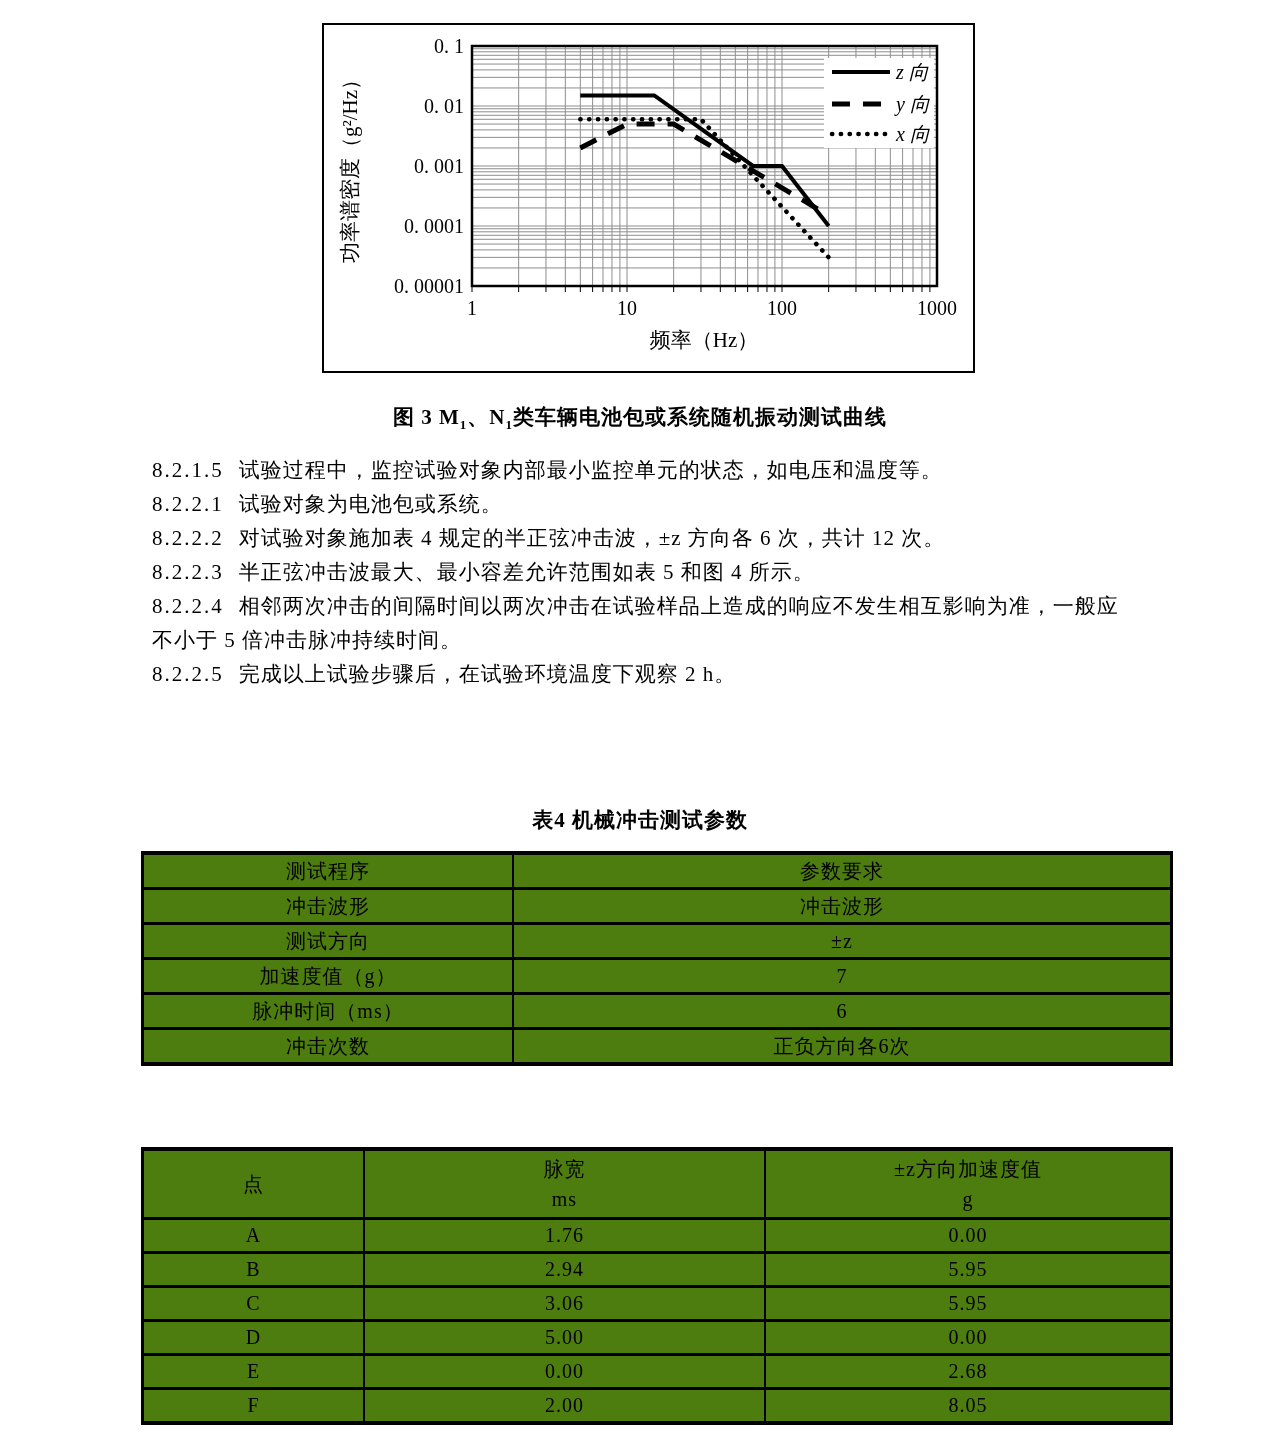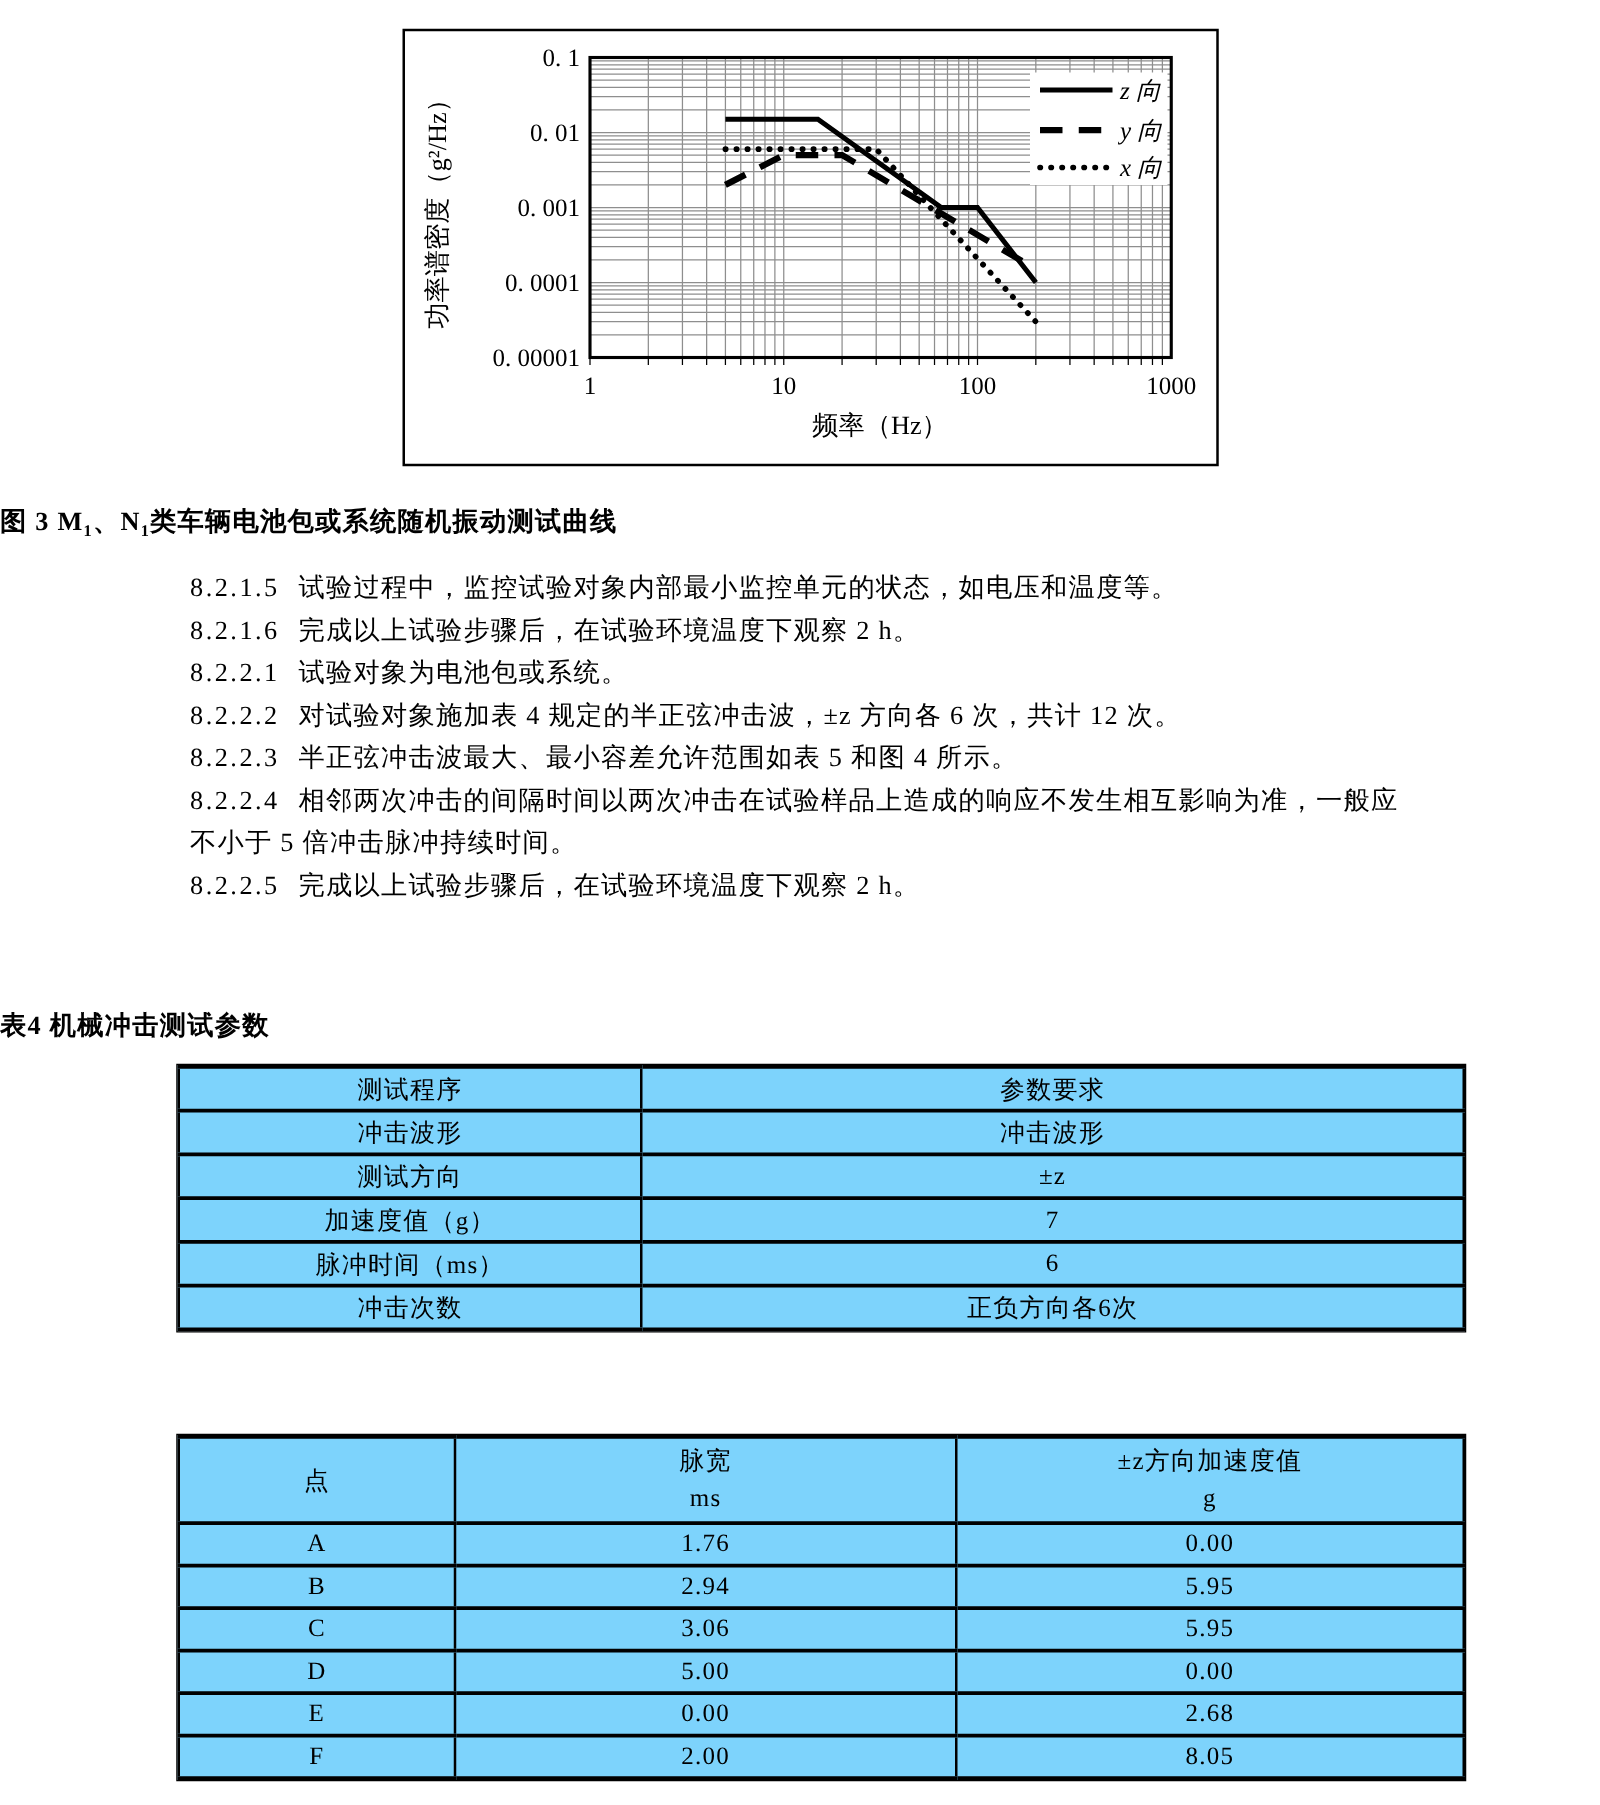--- a/index.html
+++ b/index.html
@@ -4,33 +4,33 @@
 <style>
   html,body{margin:0;padding:0;background:#fff;}
   #page{position:relative;width:1280px;height:1444px;background:#ffffff;overflow:hidden;
         font-family:"Liberation Serif","DejaVu Serif",serif;color:#000;}
   
   #figure-box{position:absolute;left:322px;top:23px;width:653px;height:350px;
               border:2px solid #000;box-sizing:border-box;background:#fff;}
   #figure-box svg{display:block;width:649px;height:346px;}
   .chart text{font-family:"Liberation Serif","DejaVu Serif",serif;fill:#000;}
   
-  .center-title{position:absolute;left:0;width:1280px;
+  .center-title{position:absolute;left:0;width:1280px;text-align:center;
                 font-weight:bold;font-size:21px;letter-spacing:1px;}
   #fig-caption{top:403px;}
   #t4-title{top:806px;}
   #t5-title{top:1099px;}
   sub{font-size:13px;}
   
   #sections{position:absolute;left:152px;top:453px;width:968px;font-size:21px;}
   .para{line-height:34px;letter-spacing:1px;}
   .phead{font-weight:bold;margin:16px 0 21px 0;}
   .pnum{margin-right:15px;letter-spacing:2px;}
   
-  table{border-collapse:collapse;table-layout:fixed;background:#7dd3fc;}
+  table{border-collapse:collapse;table-layout:fixed;background:#4d7c0f;}
   #table4{position:absolute;left:142px;top:852px;width:1030px;}
   #table5{position:absolute;left:142px;top:1148px;width:1030px;}
   th,td{border-left:2px solid #000;border-right:2px solid #000;
         border-top:3px solid #000;border-bottom:3px solid #000;
         text-align:center;vertical-align:middle;font-size:20px;font-weight:normal;
         letter-spacing:1px;padding:0;}
   #table4 tr{height:35px;}
   #table5 thead tr{height:69px;}
   #table5 tbody tr{height:34px;}
   #table4{outline:1px solid #000;}
@@ -156,21 +156,20 @@
         <text x="613" y="290" text-anchor="middle" font-size="20">1000</text>
         <text x="380" y="322" text-anchor="middle" font-size="21">频率（Hz）</text>
         <text x="33" y="141" text-anchor="middle" font-size="21" transform="rotate(-90 33 141)">功率谱密度（g²/Hz）</text>
       </svg>
   </div>
 
   <div id="fig-caption" class="center-title"><span>图 3  M</span><sub>1</sub><span>、N</span><sub>1</sub><span>类车辆电池包或系统随机振动测试曲线</span></div>
 
   <div id="sections">
       <div class="para"><span class="pnum">8.2.1.5</span><span>试验过程中，监控试验对象内部最小监控单元的状态，如电压和温度等。</span></div>
-      <div class="para"><span class="pnum">8.2.1.6</span><span>完成以上试验步骤后，在试验环境温度下观察 2 h。</span></div>
       <div class="para"><span class="pnum">8.2.2.1</span><span>试验对象为电池包或系统。</span></div>
       <div class="para"><span class="pnum">8.2.2.2</span><span>对试验对象施加表 4 规定的半正弦冲击波，±z 方向各 6 次，共计 12 次。</span></div>
       <div class="para"><span class="pnum">8.2.2.3</span><span>半正弦冲击波最大、最小容差允许范围如表 5 和图 4 所示。</span></div>
       <div class="para"><span class="pnum">8.2.2.4</span><span>相邻两次冲击的间隔时间以两次冲击在试验样品上造成的响应不发生相互影响为准，一般应不小于 5 倍冲击脉冲持续时间。</span></div>
       <div class="para"><span class="pnum">8.2.2.5</span><span>完成以上试验步骤后，在试验环境温度下观察 2 h。</span></div>
     </div>
 
   <div id="t4-title" class="center-title">表4  机械冲击测试参数</div>
   <table id="table4">
     <colgroup>

